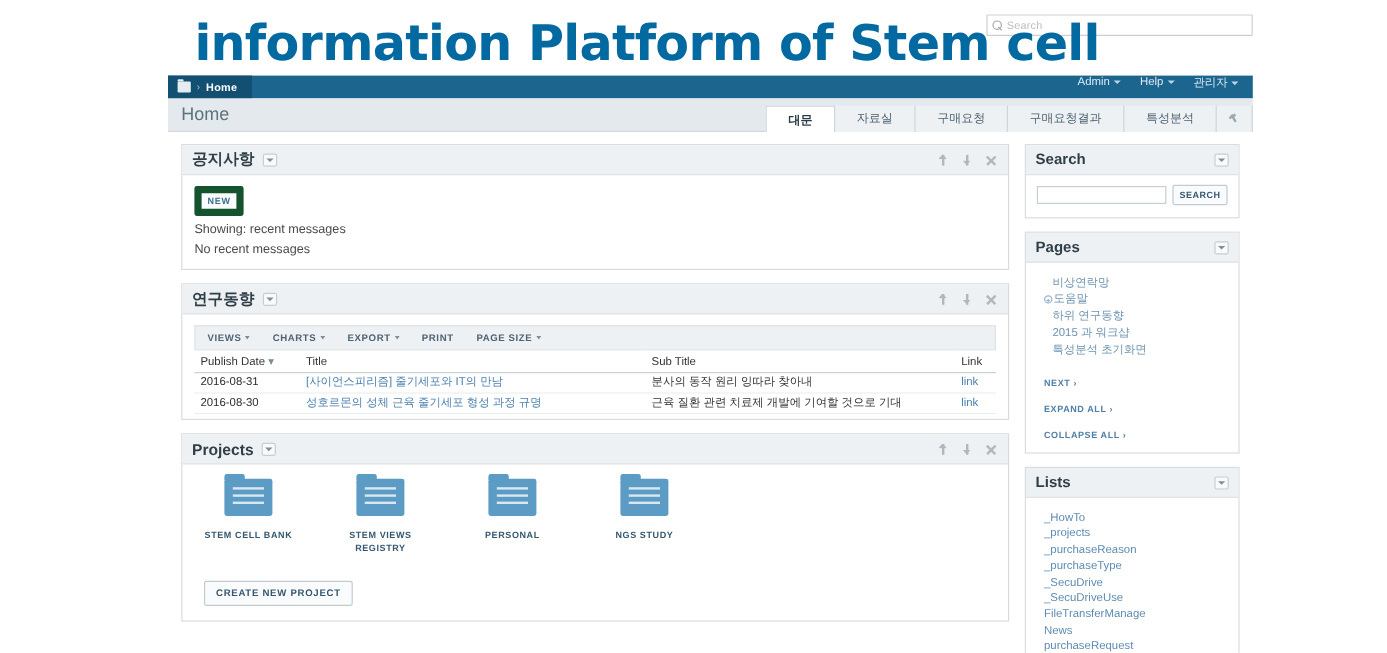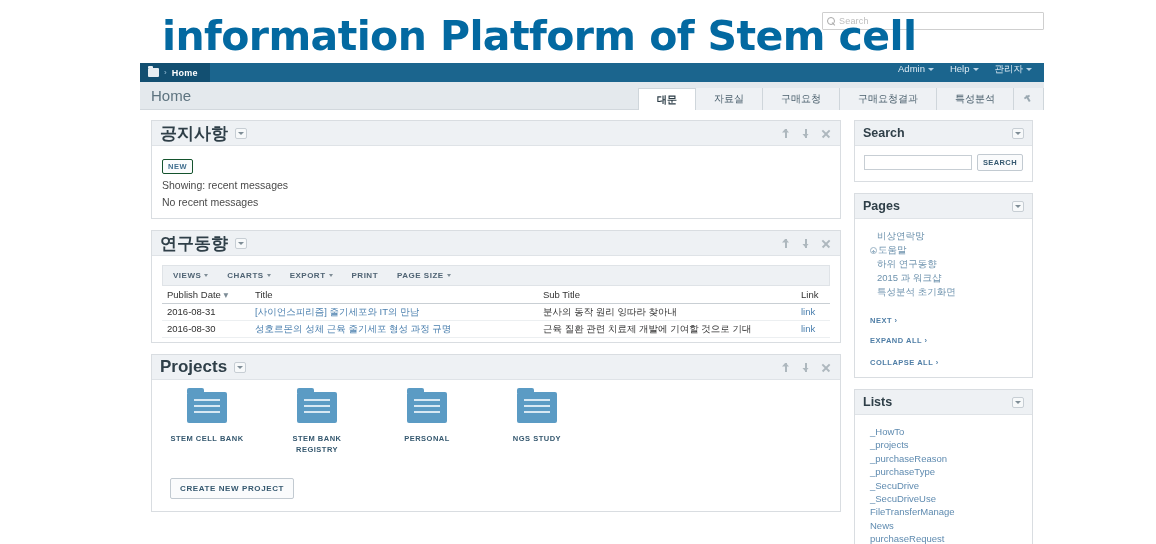--- a/index.html
+++ b/index.html
@@ -86,21 +86,21 @@
   
   .content { display: flex; gap: 13px; padding: 10px 11px 0 11px; background: #ffffff; height: 434px; }
   .col-main { width: 690px; flex: 0 0 690px; }
   .col-side { width: 179px; flex: 0 0 179px; }
 
   .panel { border: 1px solid #d9dde1; background: #ffffff; margin-bottom: 11px; }
   .panel-head {
     background: #eef1f4; height: 25px; display: flex; align-items: center;
     padding: 0 8px; border-bottom: 1px solid #dfe3e7; position: relative;
   }
-  .panel-title { font-size: 17px; font-weight: bold; color: #2f3f48; }
+  .panel-title { font-size: 13px; font-weight: bold; color: #2f3f48; }
   .panel-title.side { font-size: 12.5px; }
   .hdr-caret {
     margin-left: 7px; width: 12px; height: 11px; border: 1px solid #c7ced4; background: #f7f9fa;
     display: inline-flex; align-items: center; justify-content: center; border-radius: 2px;
   }
   .hdr-caret i { border-left:3px solid transparent; border-right:3px solid transparent; border-top:3px solid #7f8d96; display:block; }
 
   .panel-ctrls { margin-left: auto; display: flex; gap: 9px; align-items: center; }
   .ctrl { width: 11px; height: 11px; position: relative; opacity: .55; }
   .ctrl.up::before { content:""; position:absolute; left:4px; top:1px; width:2px; height:9px; background:#7b8a93; }
@@ -110,21 +110,21 @@
   .ctrl.close::before, .ctrl.close::after {
     content:""; position:absolute; left:0; top:5px; width:10px; height:1.6px; background:#7b8a93;
   }
   .ctrl.close::before { transform: rotate(45deg); }
   .ctrl.close::after  { transform: rotate(-45deg); }
 
   .panel-body { padding: 9px 10px 10px 10px; }
 
   
   .badge-new {
-    display: inline-block; border: 1px solid #14532d; background: #fbfcfd; color: #3f6d8e;
+    display: inline-block; border: 6px solid #14532d; background: #fbfcfd; color: #3f6d8e;
     font-size: 7.5px; font-weight: bold; padding: 2px 5px; letter-spacing: .6px; border-radius: 2px;
   }
   .muted-line { font-size: 10.5px; color: #4a4a4a; margin-top: 5px; }
 
   
   .grid-toolbar {
     background: #eef1f4; border: 1px solid #dfe3e7; border-bottom: none;
     display: flex; align-items: center; gap: 19px; padding: 5px 10px; 
   }
   .grid-toolbar .tb {
@@ -336,21 +336,21 @@
               <div class="proj">
                 <div class="folder">
                     <i></i>
                   </div>
                 <div class="plabel">STEM CELL BANK</div>
               </div>
               <div class="proj">
                 <div class="folder">
                     <i></i>
                   </div>
-                <div class="plabel">STEM BANK REGISTRY</div>
+                <div class="plabel">STEM VIEWS REGISTRY</div>
               </div>
               <div class="proj">
                 <div class="folder">
                     <i></i>
                   </div>
                 <div class="plabel">PERSONAL</div>
               </div>
               <div class="proj">
                 <div class="folder">
                     <i></i>

